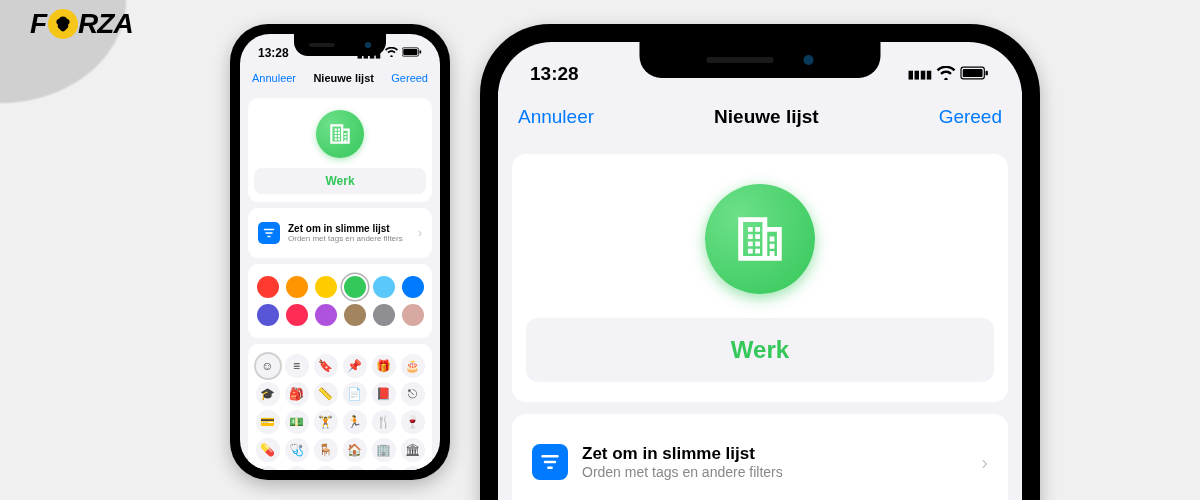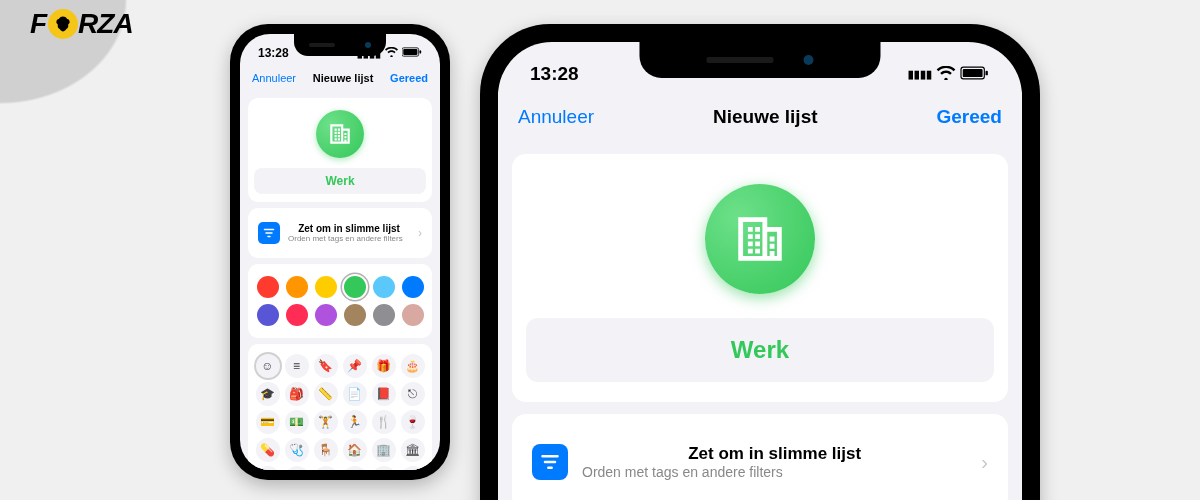--- a/index.html
+++ b/index.html
@@ -82,21 +82,21 @@
     .phone1 { top: 24px; left: 230px; width: 220px; height: 456px; }
     .nav-row {
       display: flex; justify-content: space-between; align-items: center;
       padding: 8px 12px;
       font-size: 12px;
       background: #f2f2f7;
     }
     .phone1 .nav-row { font-size: 11px; }
     .nav-cancel { color: #007aff; }
     .nav-title { font-weight: 600; color: #000; }
-    .nav-done { color: #007aff; font-weight: 700; }
+    .nav-done { color: #007aff; font-weight: 400; }
     .card {
       background: #fff;
       border-radius: 10px;
       margin: 6px 8px;
       padding: 10px 8px;
     }
     .phone1 .card { padding: 8px 6px; }
     .icon-preview {
       width: 48px; height: 48px;
       border-radius: 50%;
@@ -121,21 +121,21 @@
     }
     .smart-icon {
       width: 22px; height: 22px;
       background: #007aff;
       border-radius: 5px;
       display: flex; align-items: center; justify-content: center;
       color: #fff;
       flex-shrink: 0;
     }
     .smart-text { flex: 1; }
-    .smart-title { font-size: 10px; font-weight: 600; color: #000; text-align: center; }
+    .smart-title { font-size: 10px; font-weight: 600; color: #000; }
     .smart-sub { font-size: 8px; color: #888; }
     .chevron { color: #c7c7cc; font-size: 12px; }
 
     .colors {
       display: grid;
       grid-template-columns: repeat(6, 1fr);
       gap: 6px;
       padding: 4px 2px;
     }
     .color-swatch {

